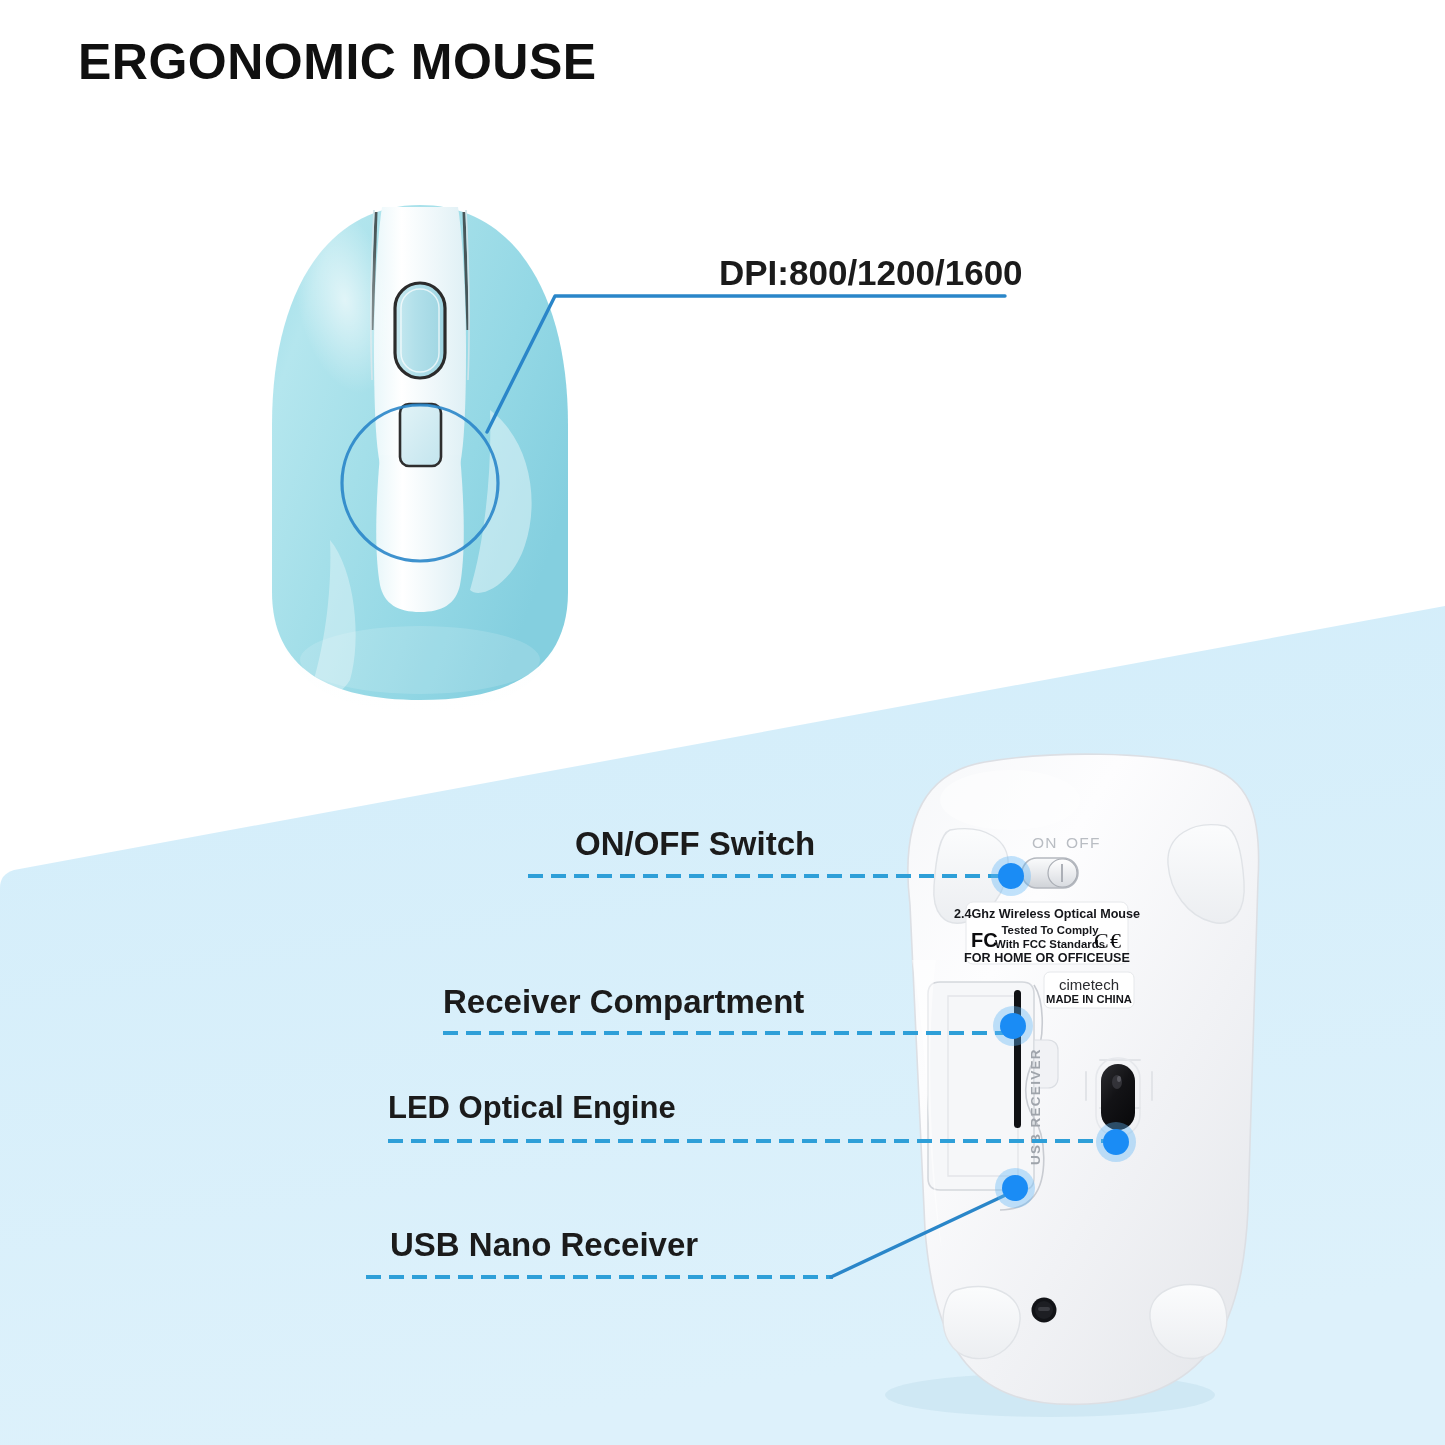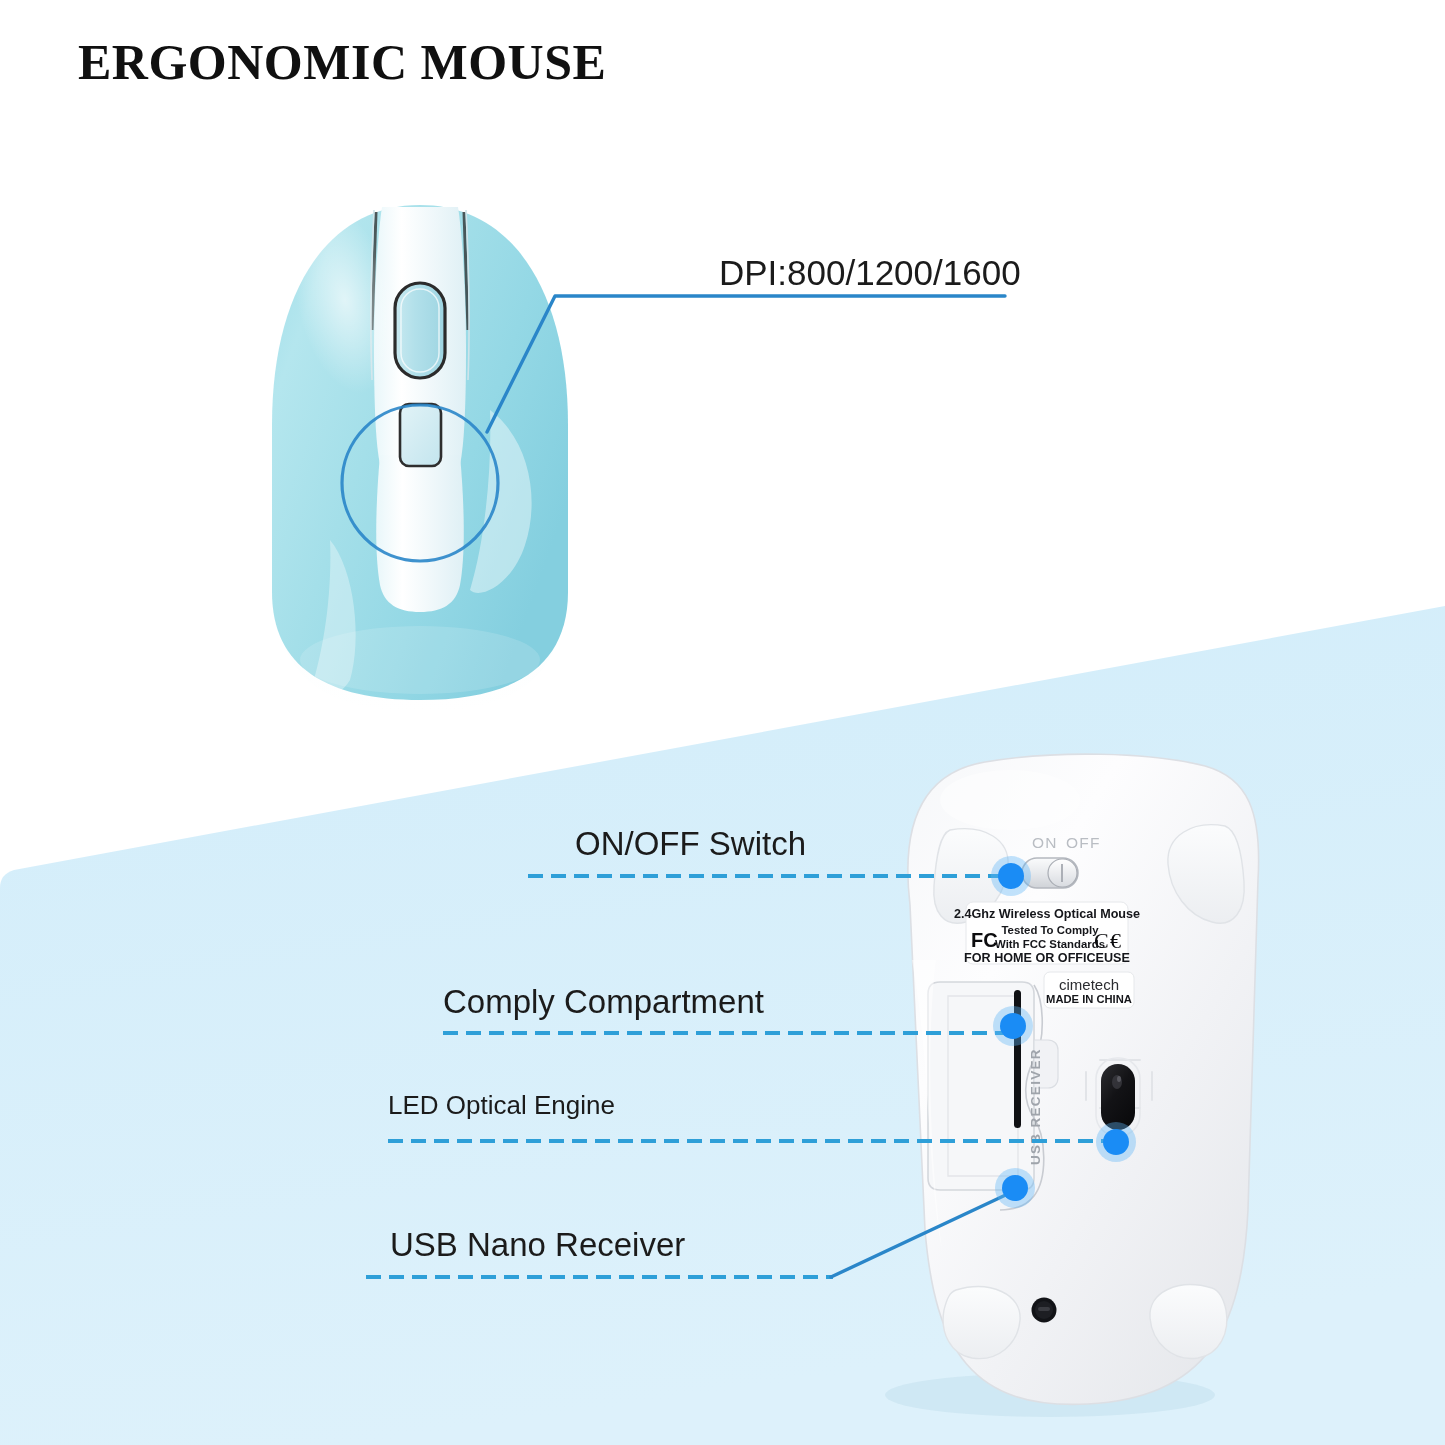--- a/index.html
+++ b/index.html
@@ -9,31 +9,31 @@
     font-family:"Liberation Sans", sans-serif;
     overflow:hidden;
     position:relative;
   }
   #stage{position:absolute;inset:0;width:1445px;height:1445px;}
   .layer{position:absolute;top:0;left:0;width:1445px;height:1445px;}
   #title{
     position:absolute;left:78px;top:33px;
     font-weight:bold;font-size:50px;letter-spacing:0.5px;
     color:#101010;white-space:nowrap;
-    font-family:Liberation Serif, serif;
+    font-family:Liberation Sans, sans-serif;
   }
   .callout-text{
     position:absolute;white-space:nowrap;
-    color:#1b1b1b;font-weight:400;
+    color:#1b1b1b;font-weight:700;
     font-family:"Liberation Sans", sans-serif;
   }
   #dpi-label{left:719px;top:253px;font-size:35px;}
   #lbl-onoff{left:528px;top:825px;font-size:33px;margin-left:47px;}
   #lbl-battery{left:443px;top:983px;font-size:33px;}
-  #lbl-led{left:388px;top:1090px;font-size:26px;}
+  #lbl-led{left:388px;top:1090px;font-size:31px;}
   #lbl-usb{left:366px;top:1226px;font-size:33px;margin-left:24px;}
 </style>
 </head>
 <body>
 
 <div id="stage">
 
   <svg class="layer" viewBox="0 0 1445 1445" width="1445" height="1445">
     <defs>
       <linearGradient id="panelGrad" x1="0" y1="0" x2="0.25" y2="1">
@@ -254,17 +254,17 @@
     <g>
       <circle cx="1015" cy="1188" r="20" fill="#5fb6f7" opacity="0.38"></circle>
       <circle cx="1015" cy="1188" r="13" fill="#1a8cf5"></circle>
     </g>
   </svg>
 
   <div id="title">ERGONOMIC MOUSE</div>
 
   <div class="callout-text" id="dpi-label">DPI:800/1200/1600</div>
   <div class="callout-text" id="lbl-onoff">ON/OFF Switch</div>
-  <div class="callout-text" id="lbl-battery">Comply Compartment</div>
+  <div class="callout-text" id="lbl-battery">Receiver Compartment</div>
   <div class="callout-text" id="lbl-led">LED Optical Engine</div>
   <div class="callout-text" id="lbl-usb">USB Nano Receiver</div>
 
 </div>
 
 </body></html>

